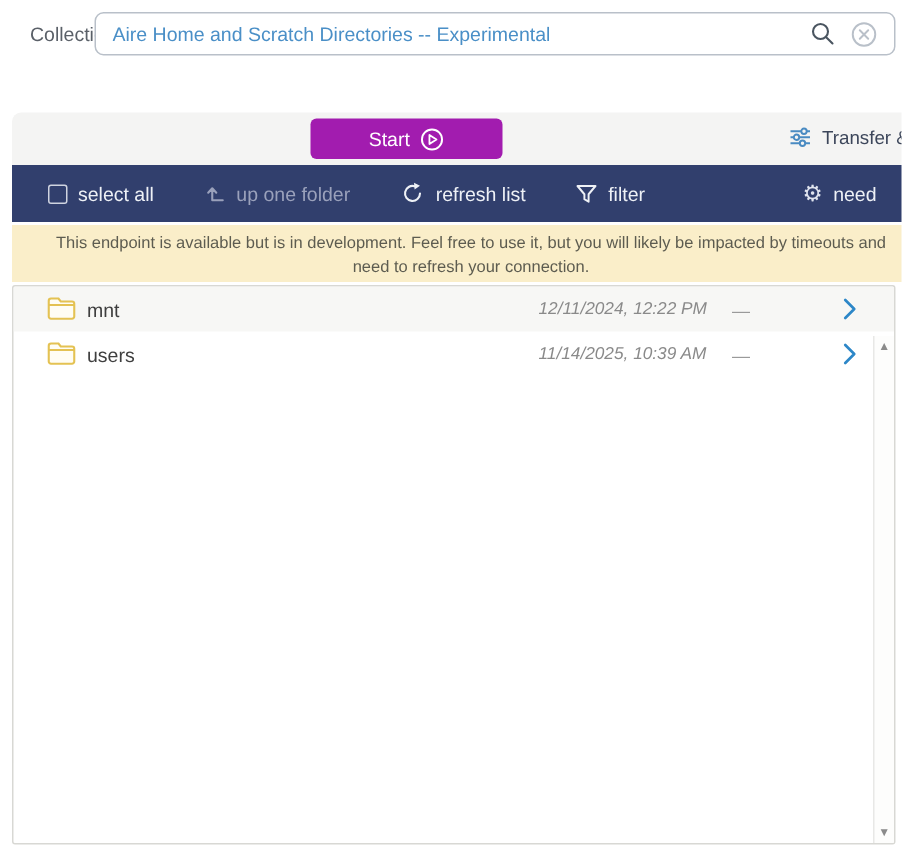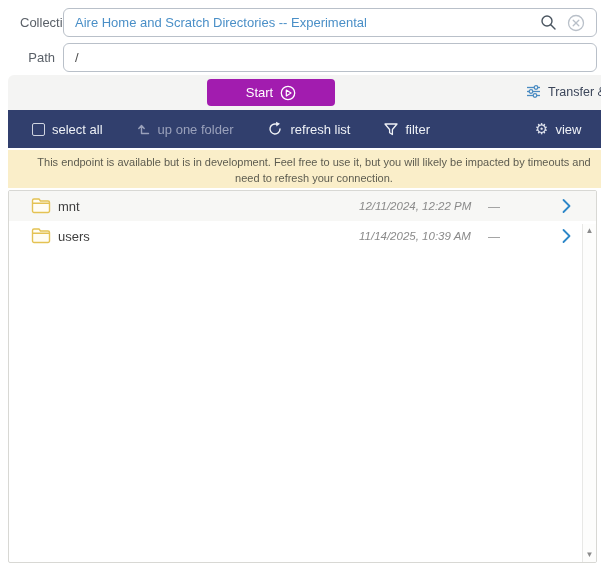--- a/index.html
+++ b/index.html
@@ -103,26 +103,20 @@
         <span class="icon-btn">
           <svg width="18" height="18" viewBox="0 0 18 18">
               <circle cx="9" cy="9" r="7.5" fill="none" stroke="#b9c0c9" stroke-width="1.3"></circle>
               <line x1="6.2" y1="6.2" x2="11.8" y2="11.8" stroke="#b9c0c9" stroke-width="1.3" stroke-linecap="round"></line>
               <line x1="11.8" y1="6.2" x2="6.2" y2="11.8" stroke="#b9c0c9" stroke-width="1.3" stroke-linecap="round"></line>
             </svg>
         </span>
       </span>
     </div>
   </div>
-  <div class="form-row">
-    <div class="form-label">Path</div>
-    <div class="input-wrap">
-      <span class="path-text">/</span>
-    </div>
-  </div>
 </div>
 
 <div class="panel">
 
   <div class="strip">
     <button class="start-btn">
       <span>Start</span>
       <span class="icon-btn">
         <svg width="16" height="16" viewBox="0 0 16 16">
             <circle cx="8" cy="8" r="6.7" fill="none" stroke="#fff" stroke-width="1.3"></circle>
@@ -170,21 +164,21 @@
     <div class="tb-item">
       <span class="icon-btn">
         <svg width="14" height="13" viewBox="0 0 14 13">
             <path d="M1 1 H13 L8.4 6.5 V11.5 L5.6 9.8 V6.5 Z" fill="none" stroke="#eef1f6" stroke-width="1.3" stroke-linejoin="round"></path>
           </svg>
       </span>
       <span>filter</span>
     </div>
     <div class="tb-view">
       <span class="gear-glyph">⚙</span>
-      <span>view</span>
+      <span>need</span>
     </div>
   </div>
 
   <div class="banner">
     <span>This endpoint is available but is in development. Feel free to use it, but you will likely be impacted by timeouts and need to refresh your connection.</span>
   </div>
 
   <div class="listbox">
 
     <div class="lrow alt">

